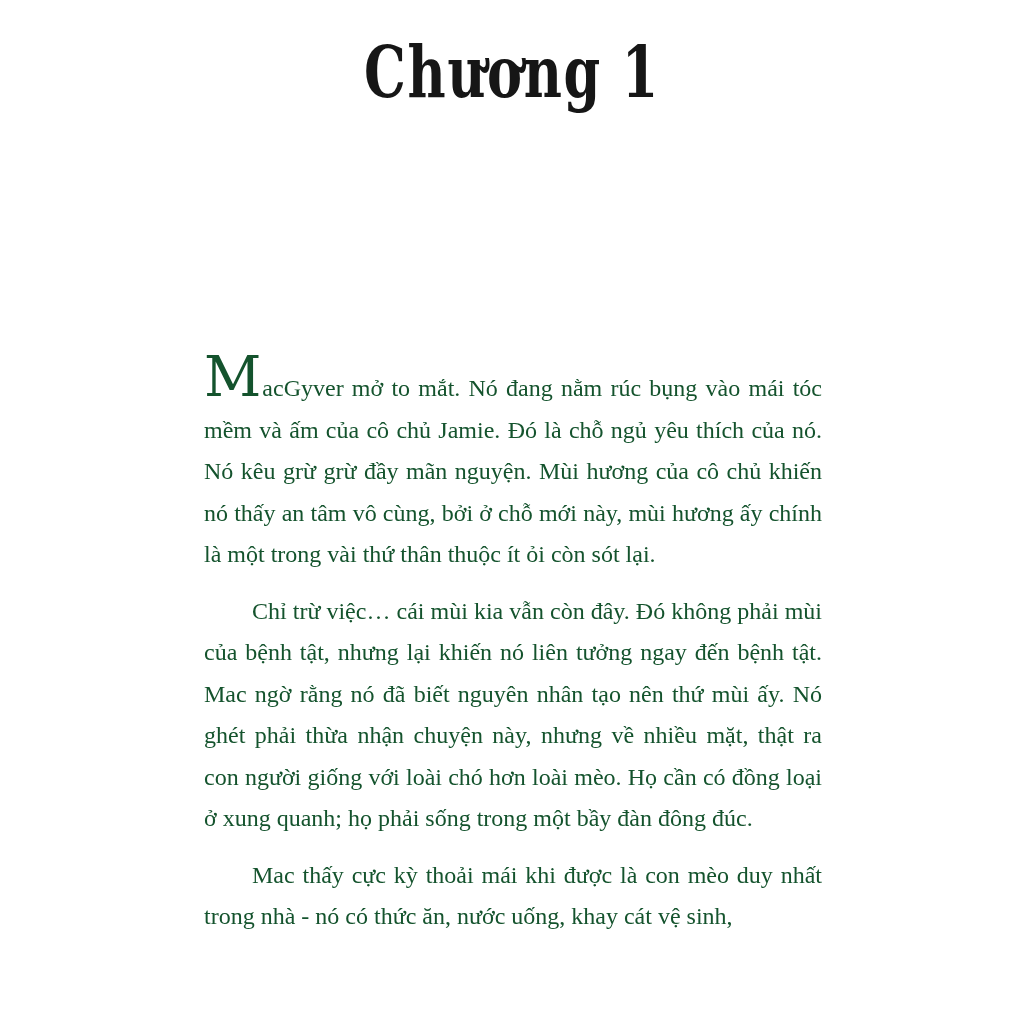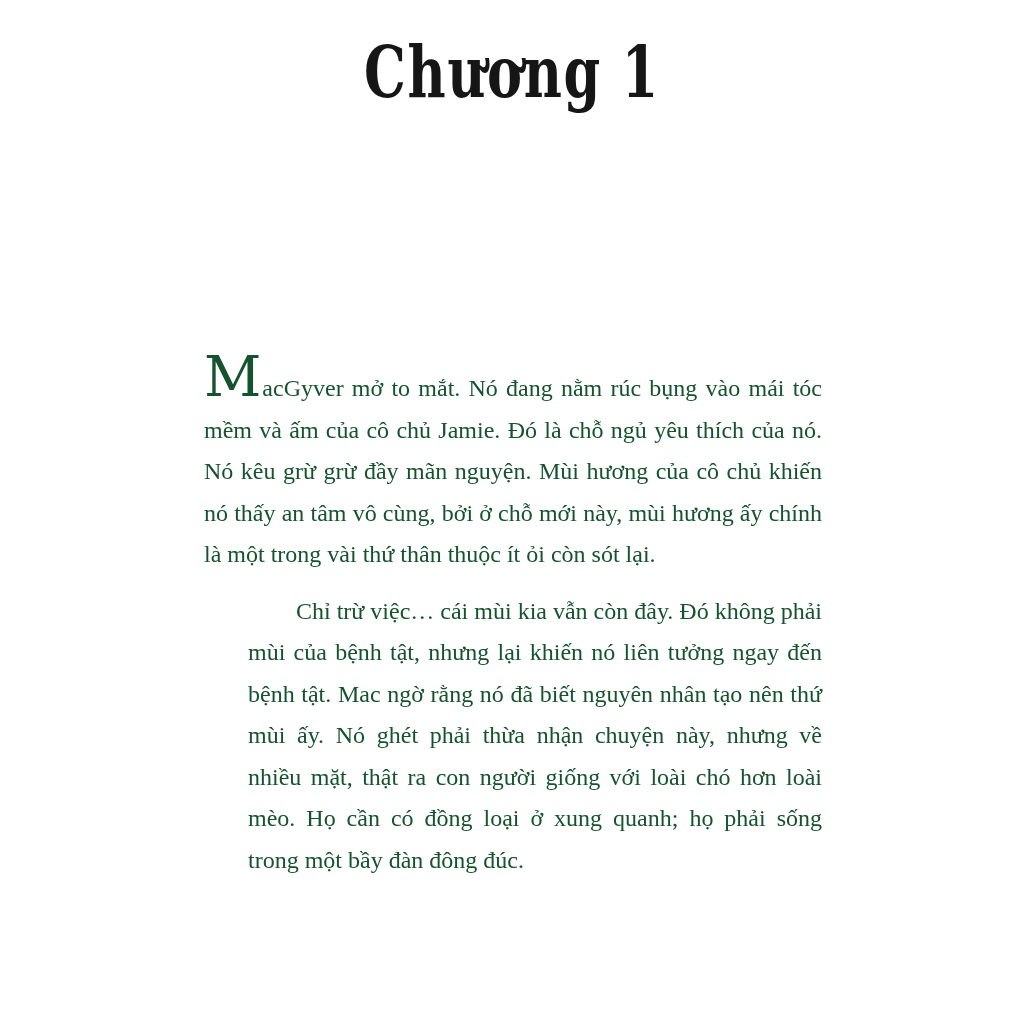--- a/index.html
+++ b/index.html
@@ -41,21 +41,20 @@
     line-height: 41.5px;
     text-align: justify;
     color: #14532d;
   }
   .para {
     margin: 0 0 15px 0;
     padding: 0;
   }
   .para.indented {
     text-indent: 48px;
-    margin-left: 44px;
   }
   .dropcap {
     font-size: 56px;
     line-height: 1px;
     font-weight: 400;
     font-family: "DejaVu Serif", serif;
     letter-spacing: 1px;
   }
 </style>
 </head>
@@ -64,16 +63,17 @@
 <div class="page">
 
   <h1 class="chapter-title">Chương 1</h1>
 
   <div class="body-text">
 
     <p class="para first"><span class="dropcap">M</span><span>acGyver mở to mắt. Nó đang nằm rúc bụng vào mái tóc mềm và ấm của cô chủ Jamie. Đó là chỗ ngủ yêu thích của nó. Nó kêu grừ grừ đầy mãn nguyện. Mùi hương của cô chủ khiến nó thấy an tâm vô cùng, bởi ở chỗ mới này, mùi hương ấy chính là một trong vài thứ thân thuộc ít ỏi còn sót lại.</span></p>
 
     <p class="para indented">Chỉ trừ việc… cái mùi kia vẫn còn đây. Đó không phải mùi của bệnh tật, nhưng lại khiến nó liên tưởng ngay đến bệnh tật. Mac ngờ rằng nó đã biết nguyên nhân tạo nên thứ mùi ấy. Nó ghét phải thừa nhận chuyện này, nhưng về nhiều mặt, thật ra con người giống với loài chó hơn loài mèo. Họ cần có đồng loại ở xung quanh; họ phải sống trong một bầy đàn đông đúc.</p>
 
+    <p class="para indented">Mac thấy cực kỳ thoải mái khi được là con mèo duy nhất trong nhà - nó có thức ăn, nước uống, khay cát vệ sinh,</p>
 
   </div>
 
 </div>
 
 </body></html>

